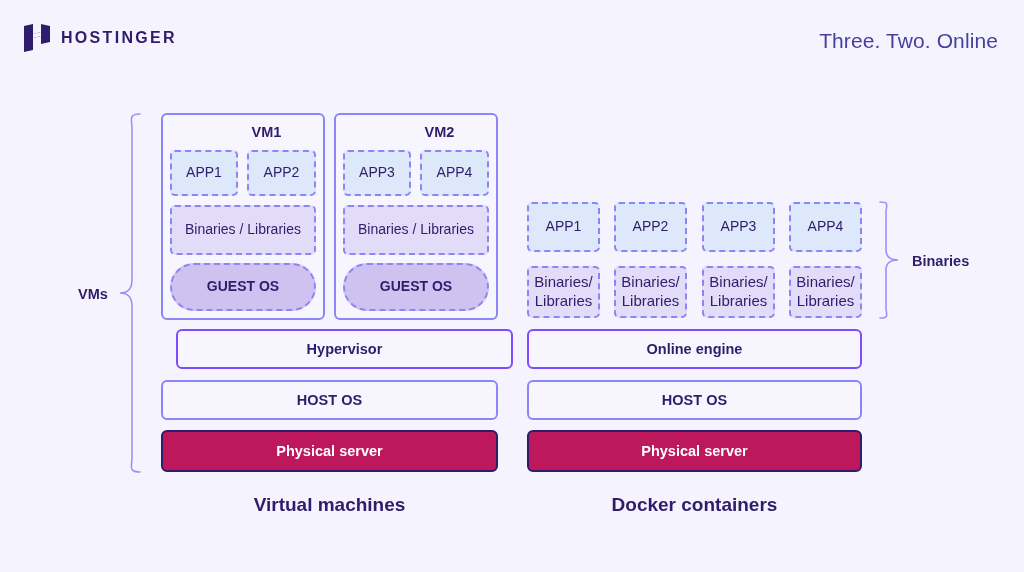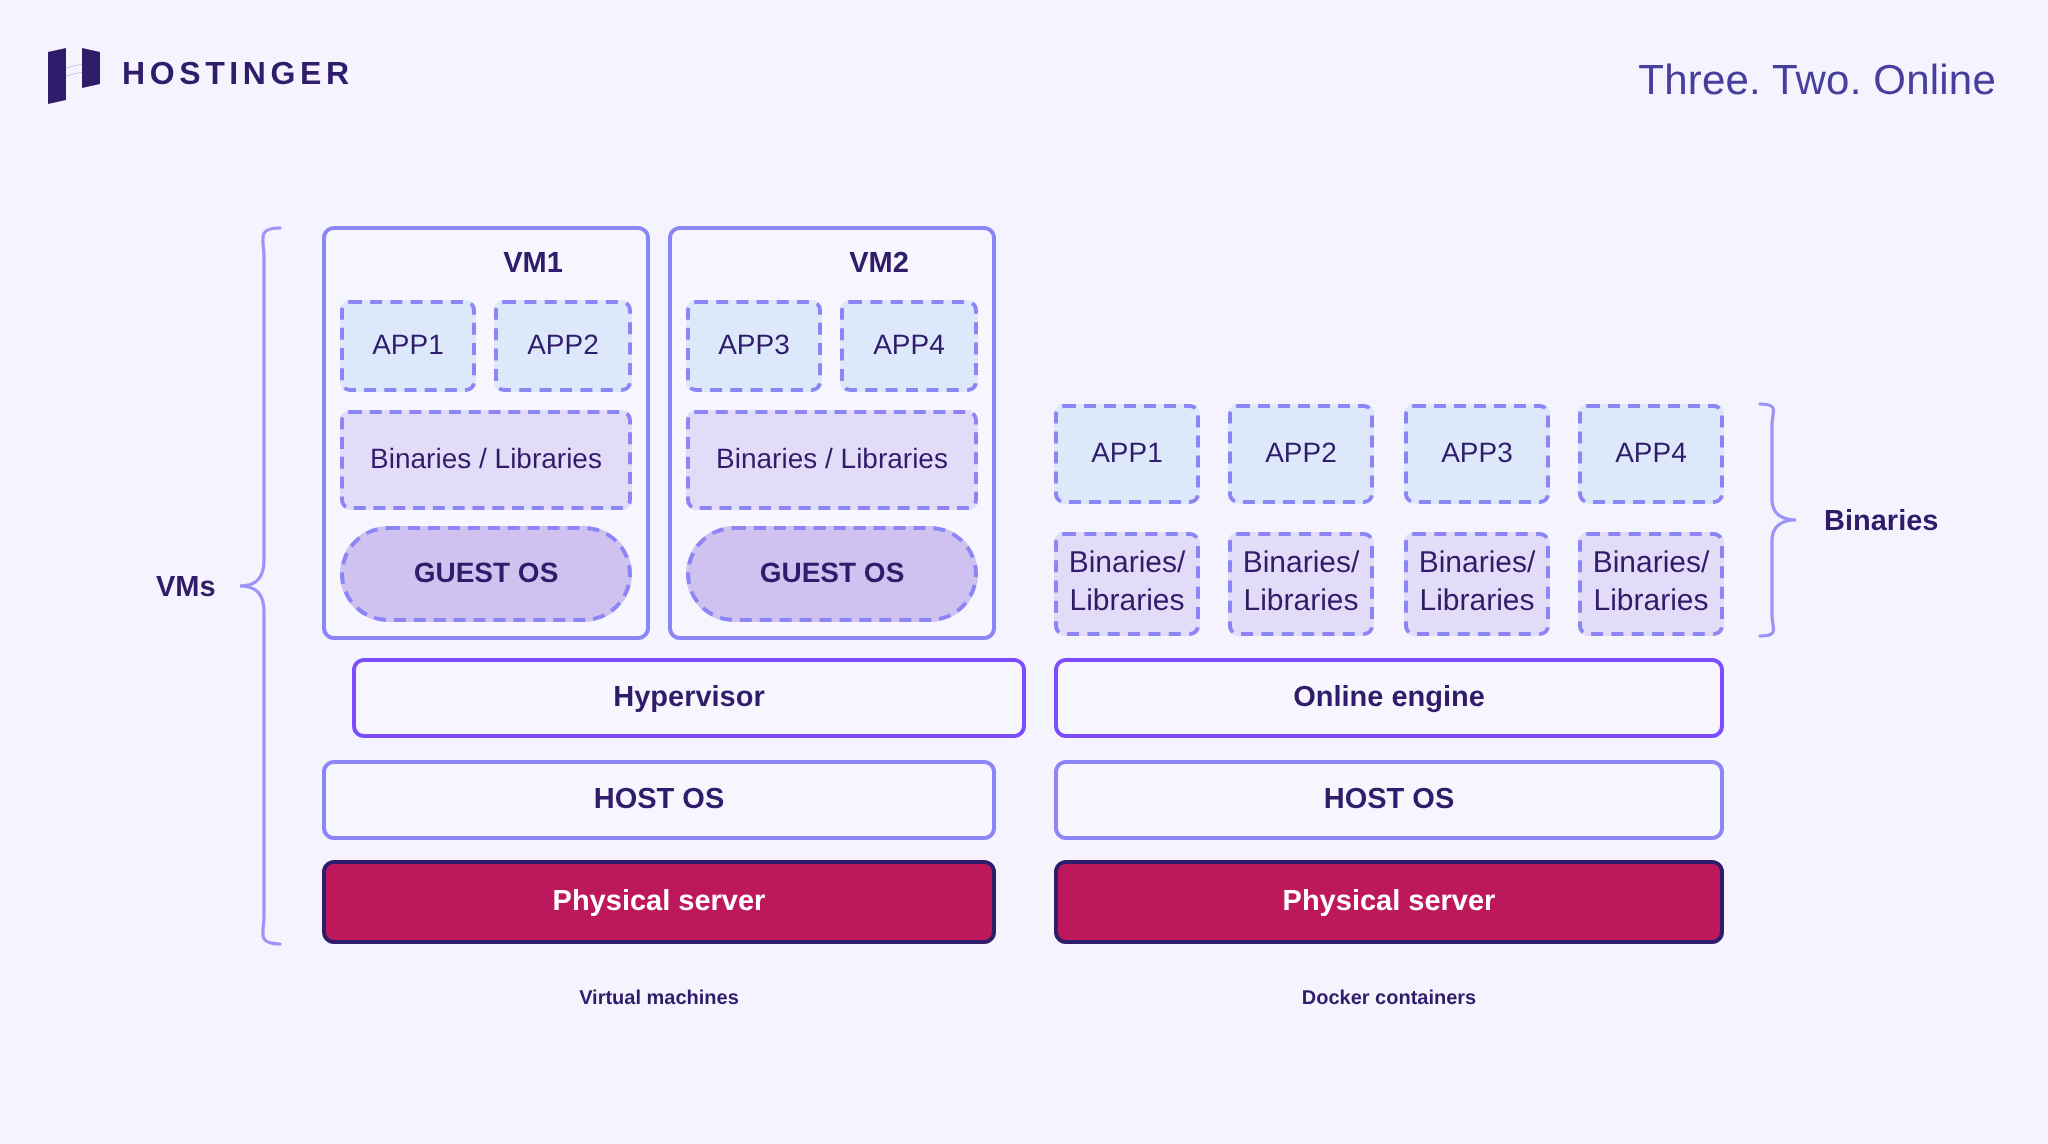--- a/index.html
+++ b/index.html
@@ -94,21 +94,21 @@
   .bar.host { border-color: #8c85f5; }
   .bar.server {
     background: #be185d;
     border-color: #2f1c6a;
     color: #ffffff;
   }
 
   .caption {
     position: absolute;
     text-align: center;
-    font-size: 10px;
+    font-size: 19px;
     font-weight: bold;
     color: #2f1c6a;
   }
 
   .brace-label {
     position: absolute;
     font-size: 14.5px;
     font-weight: bold;
     color: #2f1c6a;
     white-space: nowrap;

